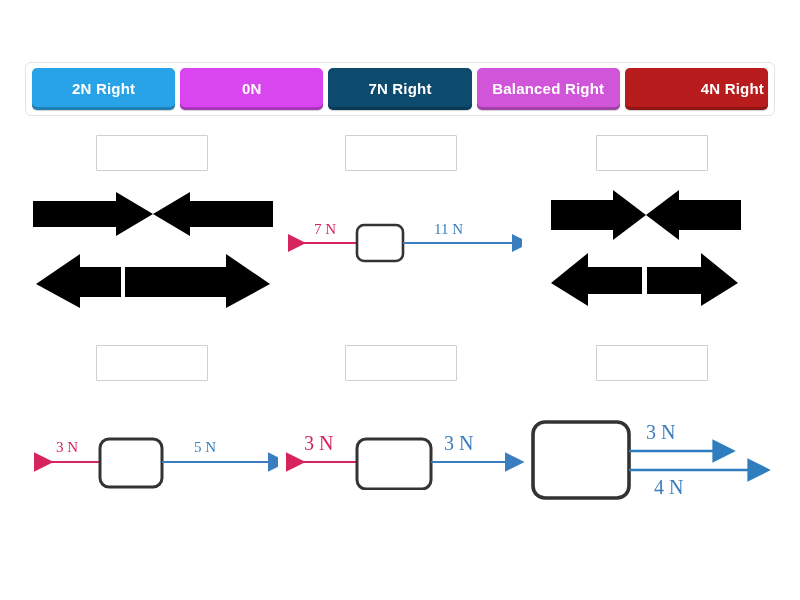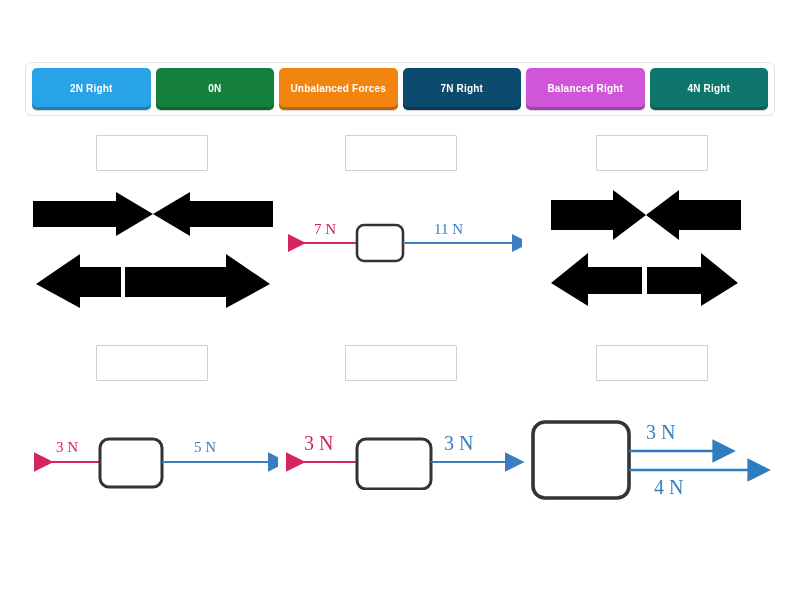--- a/index.html
+++ b/index.html
@@ -33,21 +33,21 @@
   }
   .wb-tile {
     flex: 1 1 0;
     height: 42px;
     border-radius: 5px;
     display: flex;
     align-items: center;
     justify-content: center;
     text-align: center;
     color: #ffffff;
-    font-size: 10px;
+    font-size: 15px;
     font-weight: bold;
     line-height: 1.05;
     letter-spacing: .2px;
     box-shadow: inset 0 -3px 0 rgba(0,0,0,.22), 0 1px 1px rgba(0,0,0,.18);
     cursor: pointer;
     user-select: none;
     padding: 0 4px;
     box-sizing: border-box;
   }
   .wb-tile span { display: block; }
@@ -78,33 +78,30 @@
   .f-left  { fill: #d6245c; }
   .f-right { fill: #3a7ec0; }
 </style>
 </head>
 <body>
 
 <div id="wordbank">
   <div class="wb-tile" style="background: rgb(41, 163, 232);">
     <span>2N Right</span>
   </div>
-  <div class="wb-tile" style="background: #15803d;">
+  <div class="wb-tile" style="background: #d946ef;">
     <span>0N</span>
-  </div>
-  <div class="wb-tile" style="background: rgb(242, 133, 16);">
-    <span>Unbalanced Forces</span>
   </div>
   <div class="wb-tile" style="background: #0c4a6e;">
     <span>7N Right</span>
   </div>
   <div class="wb-tile" style="background: rgb(209, 85, 216);">
     <span>Balanced Right</span>
   </div>
-  <div class="wb-tile" style="background: #0f766e;">
+  <div class="wb-tile" style="background: #b91c1c; justify-content: flex-end;">
     <span>4N Right</span>
   </div>
 </div>
 
 <div class="dropzone" style="left:96px;  top:135px;"></div>
 <div class="dropzone" style="left:345px; top:135px;"></div>
 <div class="dropzone" style="left:596px; top:135px;"></div>
 
 <div class="blackdiagram" style="left:33px; top:192px;">
   <svg width="240" height="116" viewBox="0 0 240 116" xmlns="http://www.w3.org/2000/svg">

